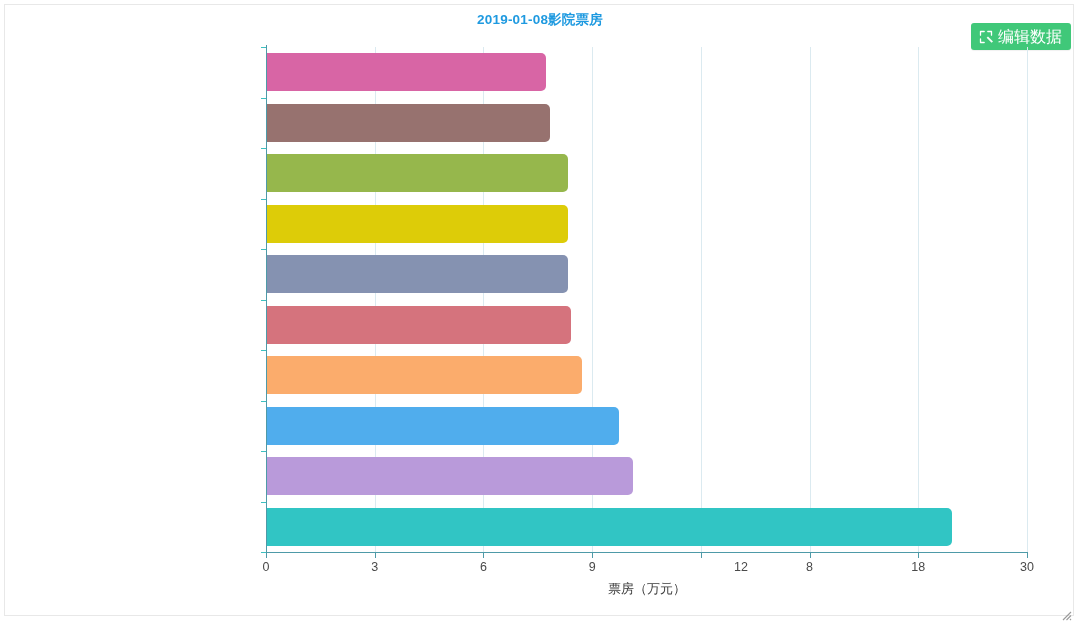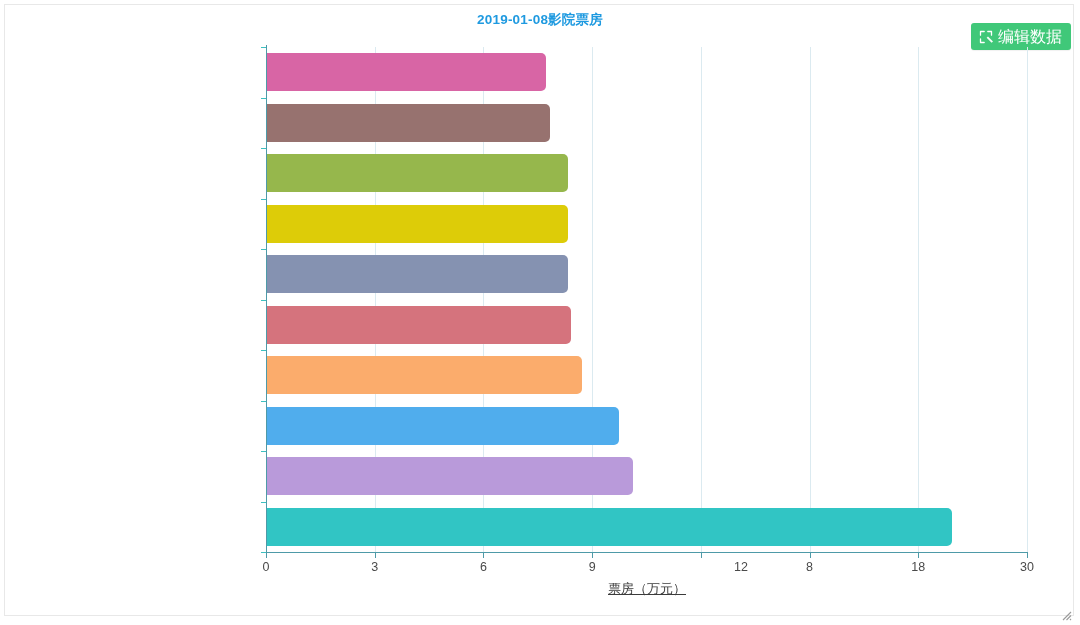--- a/index.html
+++ b/index.html
@@ -113,21 +113,20 @@
     white-space: nowrap;
   }
   .xaxis-title {
     position: absolute;
     left: 266px;
     top: 580px;
     width: 762px;
     text-align: center;
     font-size: 13px;
     color: #3b3b3b;
-    text-decoration: underline;
   }
   .bar {
     position: absolute;
     border-radius: 0 5px 5px 0;
   }
   .resize-handle {
     position: absolute;
     right: 8px;
     bottom: 8px;
     width: 10px;

